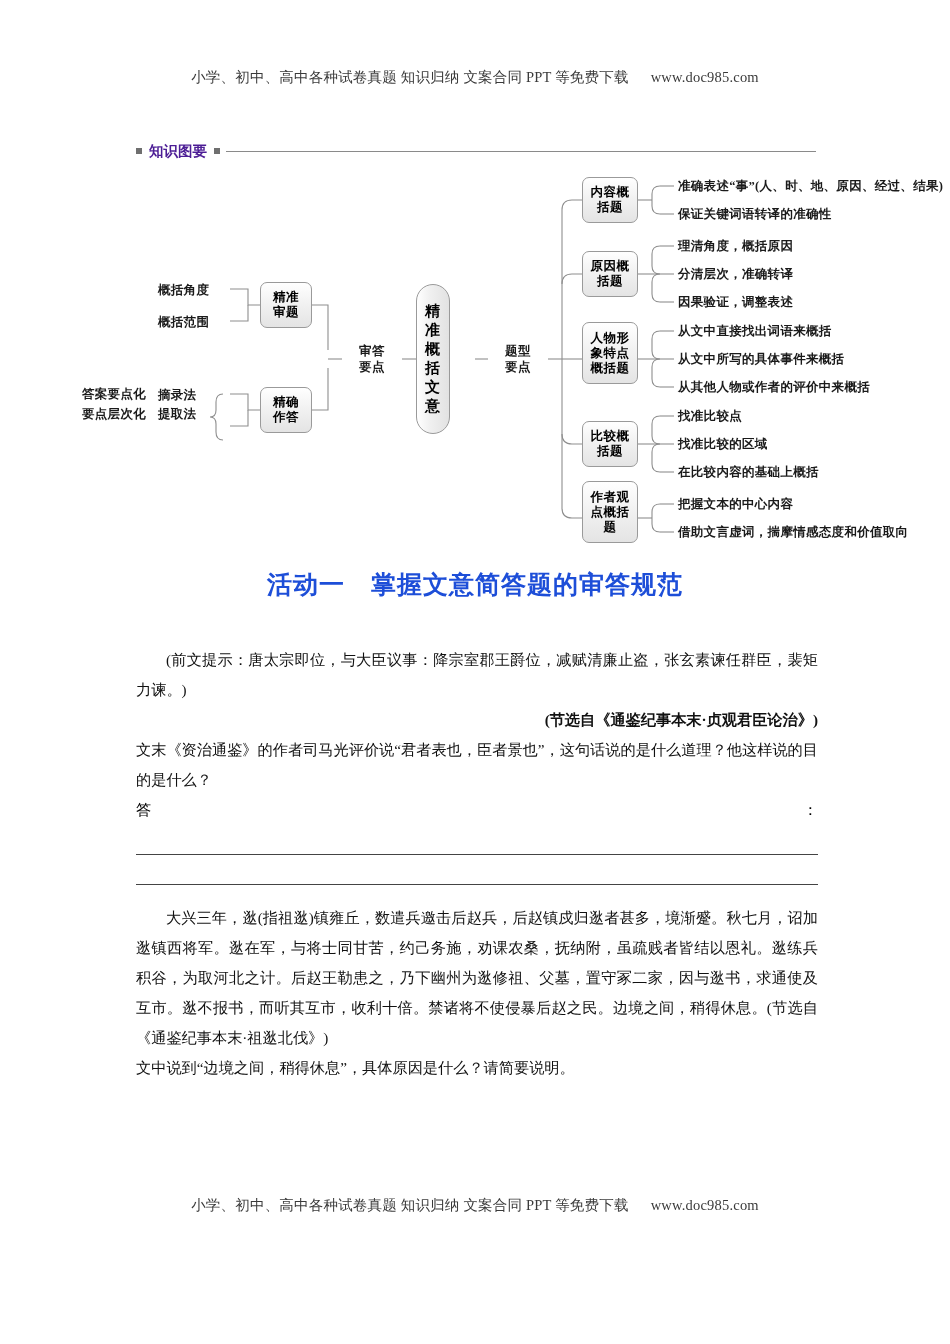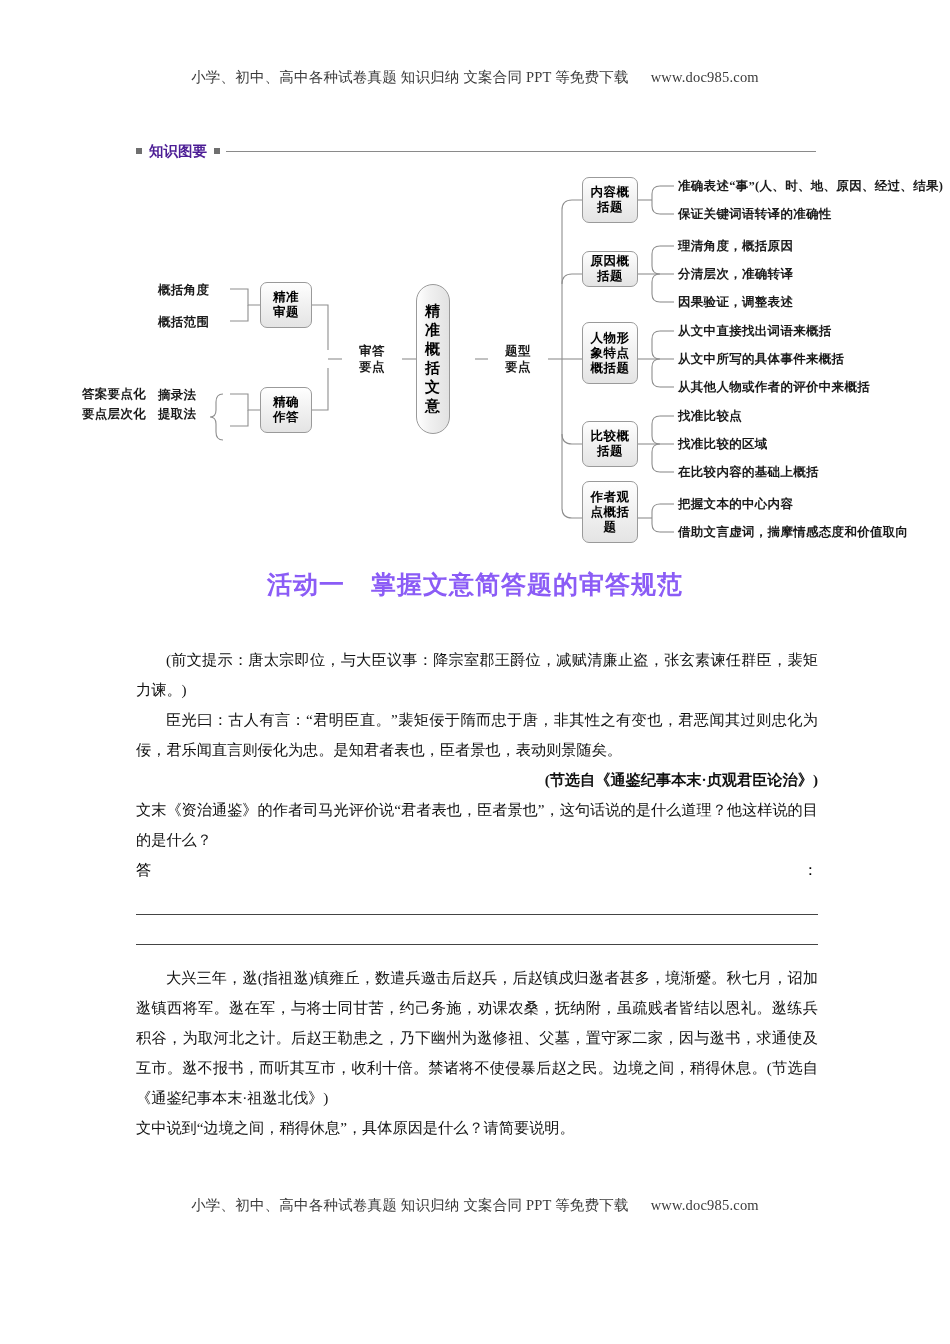--- a/index.html
+++ b/index.html
@@ -153,21 +153,21 @@
   
   .activity {
     position: absolute;
     left: 0; top: 568px;
     width: 950px;
     text-align: center;
     font-family: "Liberation Sans", "DejaVu Sans", sans-serif;
     font-weight: bold;
     font-size: 25px;
     letter-spacing: 1px;
-    color: #8b5cf6;
+    color: #1d4ed8;
   }
   .activity .gap { display: inline-block; width: 26px; }
 
   
   .content {
     position: absolute;
     left: 136px;
     top: 645px;
     width: 682px;
   }
@@ -304,21 +304,21 @@
       <span style="display:inline-block; width:28px; word-break:break-all;">题型要点</span>
     </div>
 
     <div class="center-node" style="left:286px; top:112px; width:34px; height:150px;">
       <span style="width:17px; word-break:break-all;">精准概括文意</span>
     </div>
 
     <div class="node" style="left:452px; top:5px; width:56px; height:46px;">
       <span style="width:39px; word-break:break-all;">内容概括题</span>
     </div>
-    <div class="node" style="left:452px; top:79px; width:56px; height:36px;">
+    <div class="node" style="left:452px; top:79px; width:56px; height:46px;">
       <span style="width:39px; word-break:break-all;">原因概括题</span>
     </div>
     <div class="node" style="left:452px; top:150px; width:56px; height:62px;">
       <span style="width:39px; word-break:break-all;">人物形象特点概括题</span>
     </div>
     <div class="node" style="left:452px; top:249px; width:56px; height:46px;">
       <span style="width:39px; word-break:break-all;">比较概括题</span>
     </div>
     <div class="node" style="left:452px; top:309px; width:56px; height:62px;">
       <span style="width:39px; word-break:break-all;">作者观点概括题</span>
@@ -343,21 +343,20 @@
     <div class="leaf" style="left:548px; top:352px;">借助文言虚词，揣摩情感态度和价值取向</div>
   </div>
 
   <div class="activity">
     <span>活动一</span><span class="gap"></span><span>掌握文意简答题的审答规范</span>
   </div>
 
   <div class="content">
 
     <p class="passage">(前文提示：唐太宗即位，与大臣议事：降宗室郡王爵位，减赋清廉止盗，张玄素谏任群臣，裴矩力谏。)</p>
-    <p class="passage">臣光曰：古人有言：“君明臣直。”裴矩佞于隋而忠于唐，非其性之有变也，君恶闻其过则忠化为佞，君乐闻直言则佞化为忠。是知君者表也，臣者景也，表动则景随矣。</p>
     <p class="src">(节选自《通鉴纪事本末·贞观君臣论治》)</p>
     <p class="ask">文末《资治通鉴》的作者司马光评价说“君者表也，臣者景也”，这句话说的是什么道理？他这样说的目的是什么？</p>
     <div class="ans-row">
       <span>答</span>
       <span>：</span>
     </div>
     <div class="ans-line"></div>
     <div class="ans-line"></div>
 
     <div class="spacer-18"></div>

